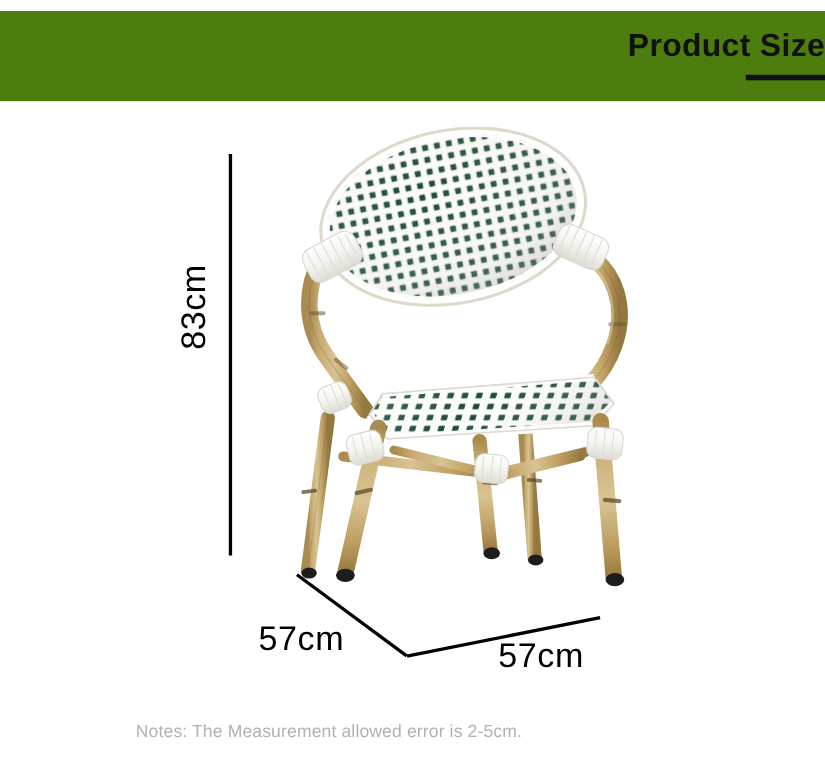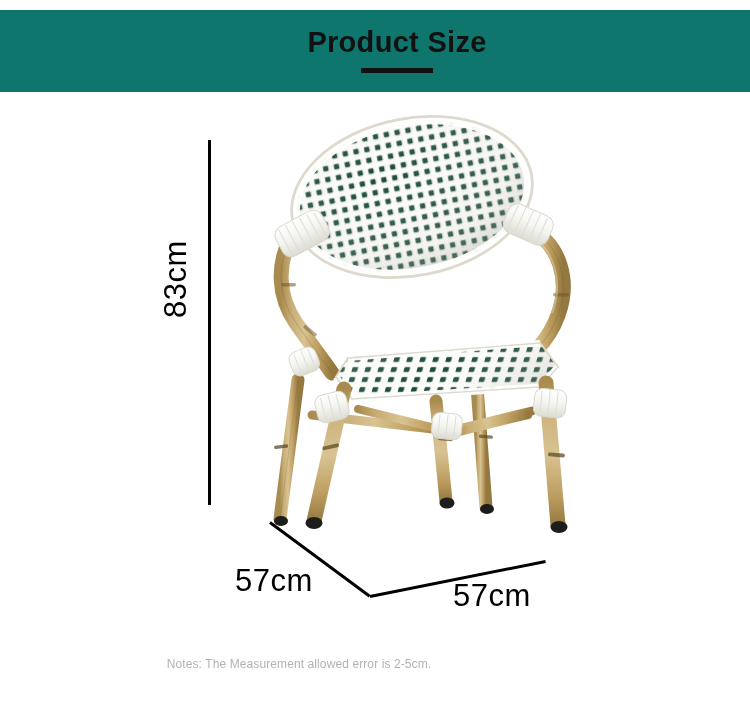--- a/index.html
+++ b/index.html
@@ -15,24 +15,24 @@
     width:750px;
     height:701px;
     background:#ffffff;
   }
 
   
   #banner {
     position:absolute;
     left:0; top:10px;
     width:750px; height:82px;
-    background:#0f766e;
+    background:#4d7c0f;
     display:flex;
     flex-direction:column;
-    align-items:center;
+    align-items:flex-end;
     justify-content:center;
     padding-left:44px;
   }
   #banner-title {
     font-size:29px;
     font-weight:bold;
     color:#111111;
     letter-spacing:.3px;
     line-height:1;
     margin-top:-2px;
@@ -97,21 +97,21 @@
     color:#000000;
     letter-spacing:.5px;
   }
 
   
   #note {
     position:absolute;
     left:0; top:657px;
     width:598px;
     text-align:center;
-    font-size:12px;
+    font-size:16px;
     color:#b2b2b2;
     letter-spacing:.1px;
   }
 
   
   #chair { position:absolute; left:240px; top:115px; }
 </style>
 </head>
 <body>
 

